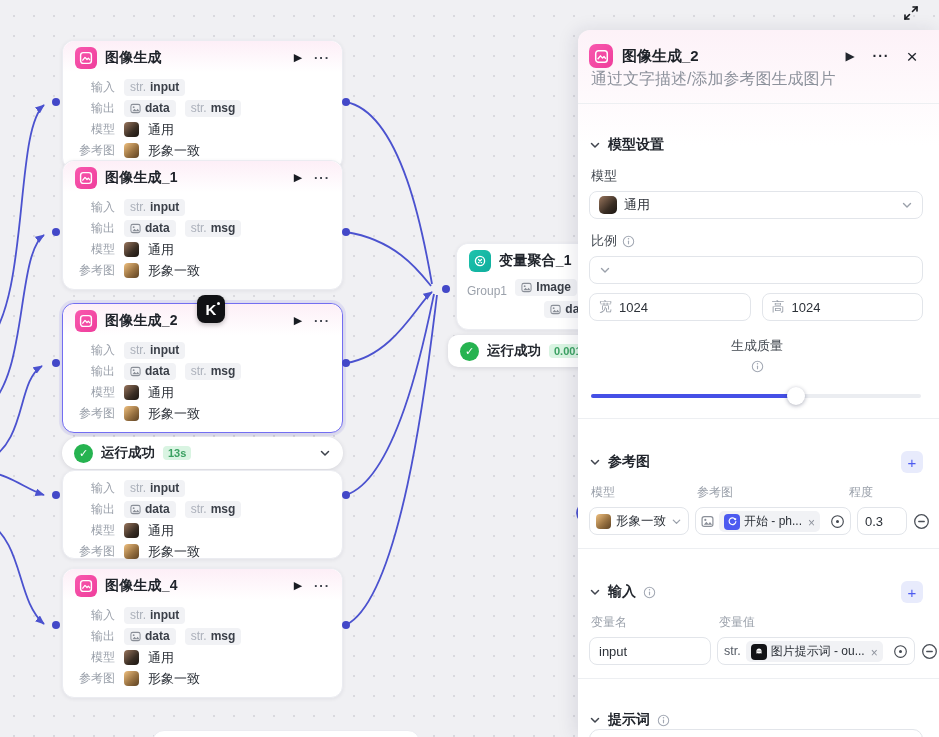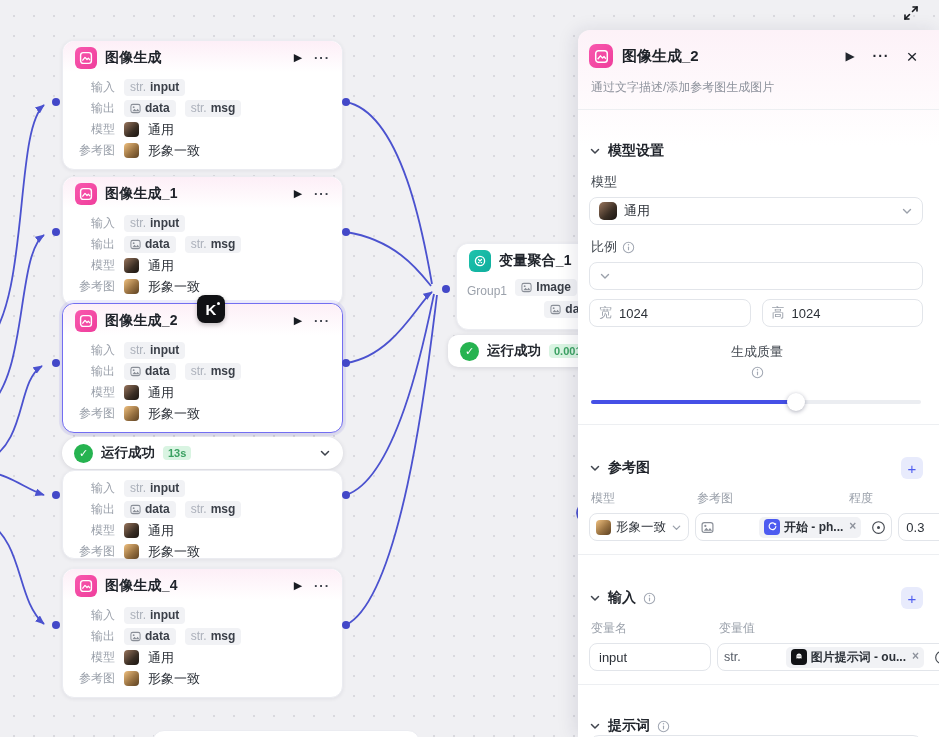--- a/index.html
+++ b/index.html
@@ -65,21 +65,21 @@
     background:linear-gradient(180deg,#fdf2f8,#ffffff 115px); border-radius:12px 0 0 0;
     box-shadow:-4px 0 18px rgba(30,34,70,.10); padding:14px 16px 0 11px; z-index:10; overflow:hidden; }
   .phead { display:flex; align-items:center; gap:9px; }
   .picon { width:24px; height:24px; border-radius:7px; background:linear-gradient(135deg,#f858ae,#ef3d9b);
     display:flex; align-items:center; justify-content:center; flex-shrink:0; }
   .ptitle { font-size:15px; font-weight:700; color:#1d2127; flex:1; }
   .hbtn { color:#23272e; cursor:pointer; display:flex; align-items:center; justify-content:center; width:22px; }
   .pplay { font-size:12px; }
   .pdots { font-size:14px; font-weight:700; letter-spacing:1px; }
   .pclose { font-size:19px; line-height:1; }
-  .psub { margin:11px 0 0 2px; font-size:12px; color:#8d929c; }
+  .psub { margin:1px 0 0 2px; font-size:16px; color:#8d929c; }
   .divider { height:1px; background:#edeff2; margin:13px -16px 0 -11px; }
 
   .sect { display:flex; align-items:center; gap:7px; margin-top:32px; }
   .schev { color:#40454e; display:flex; }
   .stitle { font-size:14px; font-weight:700; color:#22262d; }
   .spacer { flex:1; }
   .plus { width:22px; height:22px; border-radius:6px; background:#e8ebfc; color:#4d5bf0; font-size:15px;
     display:flex; align-items:center; justify-content:center; cursor:pointer; }
 
   .flabel { font-size:13px; color:#41474f; margin:13px 0 6px 2px; display:flex; align-items:center; gap:5px; }
@@ -97,22 +97,22 @@
   .slider { position:relative; height:18px; margin:14px 2px 6px; }
   .track { position:absolute; left:0; right:0; top:7px; height:4px; border-radius:2px; background:#ebedf1; }
   .fill { position:absolute; left:0; top:7px; height:4px; border-radius:2px; background:#4550e6; width:62%; }
   .thumb { position:absolute; top:0; left:62%; width:18px; height:18px; margin-left:-9px; border-radius:50%;
     background:#fff; box-shadow:0 1px 4px rgba(20,25,60,.35); cursor:pointer; }
 
   .cols { display:flex; font-size:12px; color:#9ba1ab; margin:11px 2px 6px; }
   .rrow { display:flex; align-items:center; gap:6px; }
   .combo { height:28px; border:1px solid #e2e5ea; border-radius:8px; background:#fff; display:flex;
     align-items:center; gap:5px; padding:0 6px; }
-  .vtag { display:inline-flex; align-items:flex-start; gap:4px; background:#f1f2f5; border-radius:5px;
-    padding:2px 5px; font-size:12px; color:#2c3138; font-weight:700; white-space:nowrap;margin-left:40px; }
+  .vtag { display:inline-flex; align-items:flex-end; gap:4px; background:#f1f2f5; border-radius:5px;
+    padding:2px 5px; font-size:12px; color:#2c3138; font-weight:400; white-space:nowrap; }
   .sqicon { width:16px; height:16px; border-radius:4px; display:flex; align-items:center; justify-content:center; flex-shrink:0; }
   .sq-blue { background:#4d5bf0; }
   .sq-black { background:#121316; }
   .xdel { color:#8d929c; font-size:12px; margin-left:2px; cursor:pointer; }
   .iconbtn { display:flex; align-items:center; justify-content:center; cursor:pointer; color:#42474f; flex-shrink:0; }
 
   .req { color:#e5484d; margin-left:1px; }
   .textarea { border:1px solid #e2e5ea; border-radius:10px; background:#fff; min-height:86px;
     padding:9px 10px; font-size:12.5px; line-height:1.5; }
   .tl1 { color:#4c1d95; display:block; }
@@ -196,21 +196,21 @@
           <span class="nval">通用</span>
         </div>
       <div class="nrow">
           <span class="nlabel">参考图</span>
         <span class="avatar av-ref"></span>
           <span class="nval">形象一致</span>
         </div>
     </div>
   </div>
 
-  <div class="node" style="left:62px; top:176px;">
+  <div class="node" style="left:62px; top:160px;">
     <div class="nhead">
       <span class="nicon">
         <svg viewBox="0 0 14 14" width="14" height="14">
             <rect x="1.6" y="1.6" width="10.8" height="10.8" rx="2.6" fill="none" stroke="#fff" stroke-width="1.4"></rect>
             <path d="M3.4 9.6L6 6.4l2 2.1 1.4-1.4 1.6 2" stroke="#fff" fill="none" stroke-width="1.3" stroke-linejoin="round"></path>
           </svg>
       </span>
       <span class="ntitle">图像生成_1</span>
       <span class="nplay">▶</span>
       <span class="ndots">···</span>

